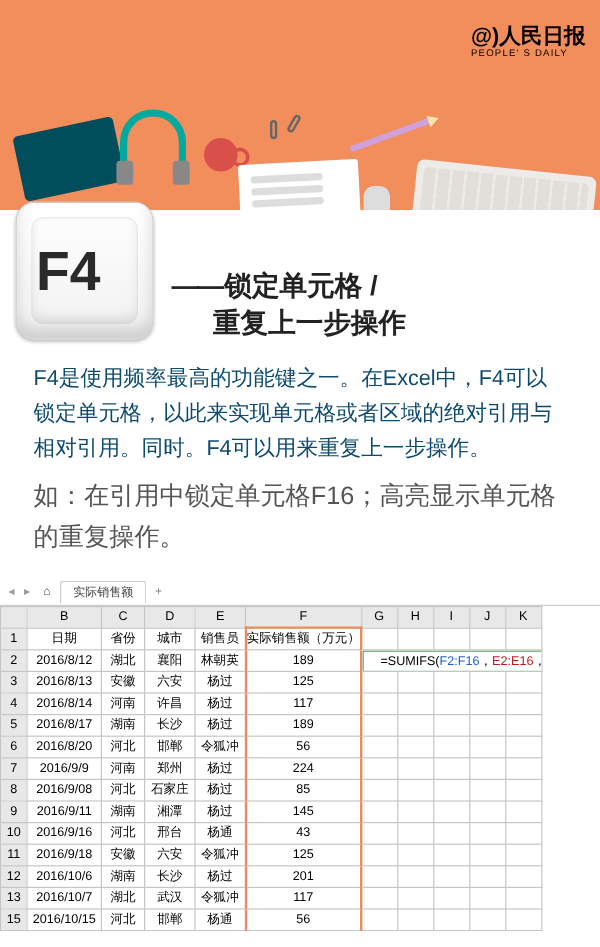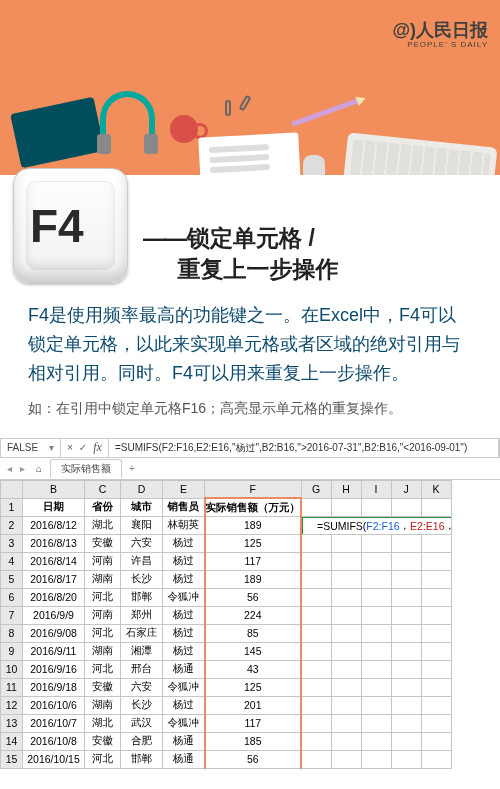--- a/index.html
+++ b/index.html
@@ -1,19 +1,19 @@
 <!DOCTYPE html>
 <html><head>
 <meta charset="utf-8">
 <style>
 * { margin: 0; padding: 0; box-sizing: border-box; }
 body { font-family: "Microsoft YaHei", "SimSun", sans-serif; width: 500px; background: #fff; }
 
 .hero { background: #f28e5c; height: 175px; position: relative; overflow: hidden; }
-.watermark { position: absolute; right: 12px; top: 18px; text-align: right; color: #404040; }
+.watermark { position: absolute; right: 12px; top: 18px; text-align: left; color: #000000; }
 .watermark .handle { font-size: 18px; font-weight: bold; display: inline-block; }
 .watermark .sub { font-size: 8px; letter-spacing: 1px; margin-top: -2px; }
 .desk { position: absolute; bottom: -30px; left: 20px; right: 20px; height: 120px; }
 
 .notebook { position: absolute; width: 85px; height: 55px; background: #004d5c; top: 20px; left: -5px; transform: rotate(-12deg); border-radius: 4px; }
 .papercard { position: absolute; width: 100px; height: 70px; background: #fff; top: 50px; left: 180px; border-radius: 3px; transform: rotate(-3deg); }
 .papercard::after{content:"";position:absolute;left:10px;top:10px;width:60px;height:6px;background:#ddd;border-radius:3px;box-shadow:0 10px 0 #ddd,0 20px 0 #ddd;}
 .keyboard { position: absolute; width: 150px; height: 55px; background: #ecebe7; right: -15px; top: 55px; border-radius: 6px; transform: rotate(6deg); }
 .keyboard::before{content:"";position:absolute;inset:6px;background:repeating-linear-gradient(90deg,#d7d5cf 0 10px,#ecebe7 10px 12px),repeating-linear-gradient(0deg,#d7d5cf 0 10px,#ecebe7 10px 12px);opacity:.5;border-radius:4px;}
 .headphones { position: absolute; width: 55px; height: 55px; border: 6px solid #05a89e; border-radius: 50% 50% 0 0; top: 6px; left: 80px; border-bottom: none; }
@@ -27,21 +27,21 @@
 .pencil{position:absolute;width:70px;height:5px;background:#cfa0d9;right:120px;top:25px;transform:rotate(-20deg)}
 .pencil::after{content:"";position:absolute;right:-8px;top:-2px;border-left:9px solid #f7e4ad;border-top:5px solid transparent;border-bottom:5px solid transparent}
 
 .content { padding: 18px 28px 10px; }
 .row1 { display: flex; align-items: flex-start; gap: 15px; }
 .key { width: 115px; height: 115px; background: linear-gradient(#fff,#f1f1f1); border: 1px solid #ccc; border-radius: 16px; display: flex; align-items: center; justify-content: flex-start; padding-left:16px; font-size: 46px; font-weight: bold; color: #2a2a2a; box-shadow: inset 0 -8px 12px rgba(0,0,0,.15), inset 0 1px 2px #fff, 0 2px 3px rgba(0,0,0,.25); position: relative; flex-shrink: 0; margin-top:-25px; margin-left:-15px; }
 .key::after{content:"";position:absolute;inset:12px;border-radius:10px;border:1px solid rgba(0,0,0,.08);box-shadow:inset 0 -5px 10px rgba(0,0,0,.08);}
 .headline { font-size: 23px; font-weight: bold; color: #222; padding-top: 30px; line-height: 1.35; }
 .headline .dash{letter-spacing:-2px;margin-right:2px}
 .desc { font-size: 18px; color: #0c4a6e; margin-top: 16px; line-height: 1.6; }
-.desc2 { font-size: 14px; color: #555; margin-top: 10px; line-height: 1.6; }
+.desc2 { font-size: 21px; color: #555; margin-top: 10px; line-height: 1.6; }
 
 .excel { font-family: "Segoe UI", Arial, sans-serif; font-size: 10px; color: #444; margin-top: 8px; }
 .fxbar { display: flex; align-items: stretch; border: 1px solid #ccc; background: #fff; height: 20px; }
 .fxbar > div { border-right: 1px solid #ccc; display: flex; align-items: center; padding: 0 6px; }
 .namebox { width: 60px; justify-content: space-between; }
 .namebox span.arrow{color:#888}
 .fxbtns { gap: 6px; color: #666; }
 .fxlabel { font-style: italic; font-family: serif; font-size: 12px; color:#555; }
 .formula { flex: 1; color: #333; font-size: 10px; white-space: nowrap; overflow: hidden; }
 .tabstrip{display:flex;align-items:center;height:22px;background:#fff;border-bottom:1px solid #ccc;padding-left:4px;gap:2px}
@@ -49,21 +49,21 @@
 .tabstrip .tab{border:1px solid #ccc;border-bottom:none;background:#fff;padding:2px 10px;border-radius:3px 3px 0 0;height:19px;display:flex;align-items:center}
 .tabstrip .home{width:18px;height:18px;display:flex;align-items:center;justify-content:center;background:#fff}
 .tabstrip .plus{color:#888;padding:0 5px}
 
 table.sheet { border-collapse: collapse; table-layout: fixed; font-size: 10.5px; color:#000; }
 table.sheet th, table.sheet td { border: 1px solid #c6c6c6; height: 18px; padding: 0; text-align: center; overflow: hidden; white-space: nowrap; }
 table.sheet th { background: #e8e8e8; font-weight: normal; }
 .sheet .rowhdr { background: #e8e8e8; width: 22px; text-align:center; }
 col.cA{width:22px} col.cB{width:62px} col.cC{width:36px} col.cD{width:42px} col.cE{width:42px} col.cF{width:90px} col.cG{width:30px} col.cH{width:30px} col.cI{width:30px} col.cJ{width:30px} col.cK{width:30px}
 .sheet td.data{background:#fff}
-.sheet tr.hdr td.data{font-weight:bold}
+.sheet tr.hdr td.data{font-weight:normal}
 .sheet .colF-sep{border-left:2px solid #e88b5e;border-right:2px solid #e88b5e}
 .sheet tr:first-child .colF-sep{border-top:2px solid #e88b5e}
 .overflow-cell{position:relative;text-align:left;padding-left:2px;background:#fff}
 .editing{position:absolute;left:0;top:0;height:18px;background:#fff;border:1.5px solid #2a8c3a;padding:0 14px;display:flex;align-items:center;white-space:nowrap;font-size:10.5px;z-index:3}
 .rngA{color:#1560d4}.rngB{color:#c01818}.plain{color:#000}
 </style>
 </head>
 <body>
 
 <div class="hero">
@@ -92,32 +92,20 @@
     <div class="headline">
       <span class="dash">——</span><span>锁定单元格 /</span><br>
         <span>重复上一步操作</span>
     </div>
   </div>
   <p class="desc">F4是使用频率最高的功能键之一。在Excel中，F4可以锁定单元格，以此来实现单元格或者区域的绝对引用与相对引用。同时。F4可以用来重复上一步操作。</p>
   <p class="desc2">如：在引用中锁定单元格F16；高亮显示单元格的重复操作。</p>
 </div>
 
 <div class="excel">
-  <div class="fxbar">
-    <div class="namebox">
-        <span>FALSE</span>
-        <span class="arrow">▾</span>
-      </div>
-    <div class="fxbtns">
-      <span>×</span>
-      <span>✓</span>
-      <span class="fxlabel">fx</span>
-    </div>
-    <div class="formula">=SUMIFS(F2:F16,E2:E16,"杨过",B2:B16,"&gt;2016-07-31",B2:B16,"&lt;2016-09-01")</div>
-  </div>
   <div class="tabstrip">
     <span class="nav">◂</span>
     <span class="nav">▸</span>
     <span class="home">⌂</span>
     <span class="tab">实际销售额</span>
     <span class="plus">+</span>
   </div>
 
   <table class="sheet">
     <colgroup>
@@ -316,33 +304,20 @@
           <td class="data">武汉</td>
           <td class="data">令狐冲</td>
           <td class="data colF-sep">117</td>
           <td class="data"></td>
           <td class="data"></td>
           <td class="data"></td>
           <td class="data"></td>
           <td class="data"></td>
         </tr>
         <tr>
-          <td class="rowhdr">14</td>
-          <td class="data">2016/10/8</td>
-          <td class="data">安徽</td>
-          <td class="data">合肥</td>
-          <td class="data">杨通</td>
-          <td class="data colF-sep">185</td>
-          <td class="data"></td>
-          <td class="data"></td>
-          <td class="data"></td>
-          <td class="data"></td>
-          <td class="data"></td>
-        </tr>
-        <tr>
           <td class="rowhdr">15</td>
           <td class="data">2016/10/15</td>
           <td class="data">河北</td>
           <td class="data">邯郸</td>
           <td class="data">杨通</td>
           <td class="data colF-sep">56</td>
           <td class="data"></td>
           <td class="data"></td>
           <td class="data"></td>
           <td class="data"></td>

